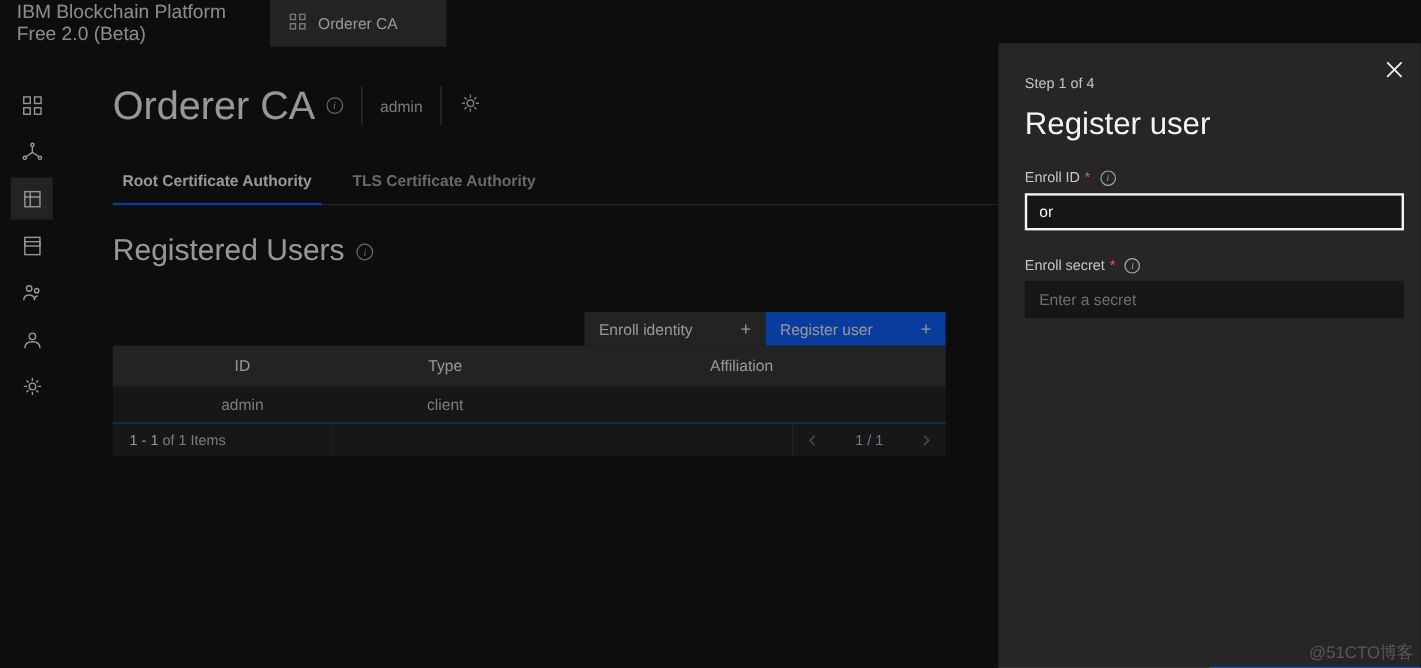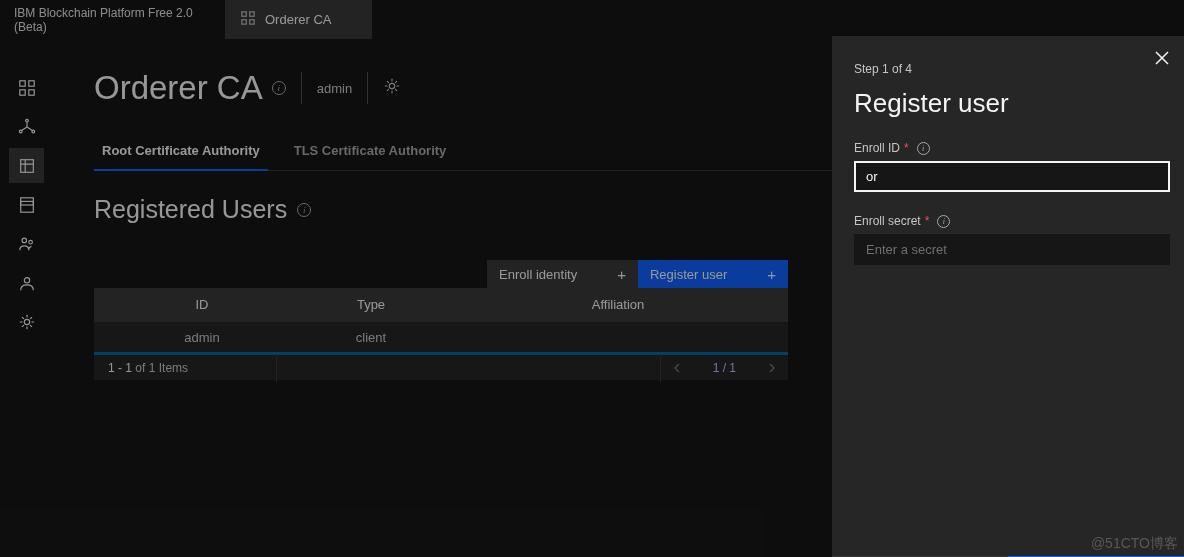--- a/index.html
+++ b/index.html
@@ -23,21 +23,21 @@
       width: 100%;
       display: flex;
       align-items: stretch;
       position: relative;
       z-index: 1;
     }
     .topbar .brand {
       padding-left: 14px;
       display: flex;
       align-items: center;
-      font-size: 12px;
+      font-size: 16px;
       color: #e0e0e0;
       font-weight: 400;
       flex-shrink: 0;
       width: 225px;
     }
     .topbar .breadcrumb {
       display: flex;
       align-items: center;
       gap: 10px;
       background: #393939;
@@ -226,21 +226,21 @@
     }
     .col-id { width: 200px; padding-left: 16px; }
     .col-type { width: 154px; }
     .col-aff { flex: 1; }
 
     .table .tfoot {
       display: flex;
       align-items: center;
       height: 28px;
       background: #262626;
-      border-top: 3px solid #0369a1;
+      border-top: 1px solid #0369a1;
       position: relative;
     }
     .tfoot .range {
       padding-left: 14px;
       font-size: 12px;
       color: #c6c6c6;
     }
     .tfoot .range .bold { color: #f4f4f4; }
     .tfoot .divider-tf {
       width: 1px;

